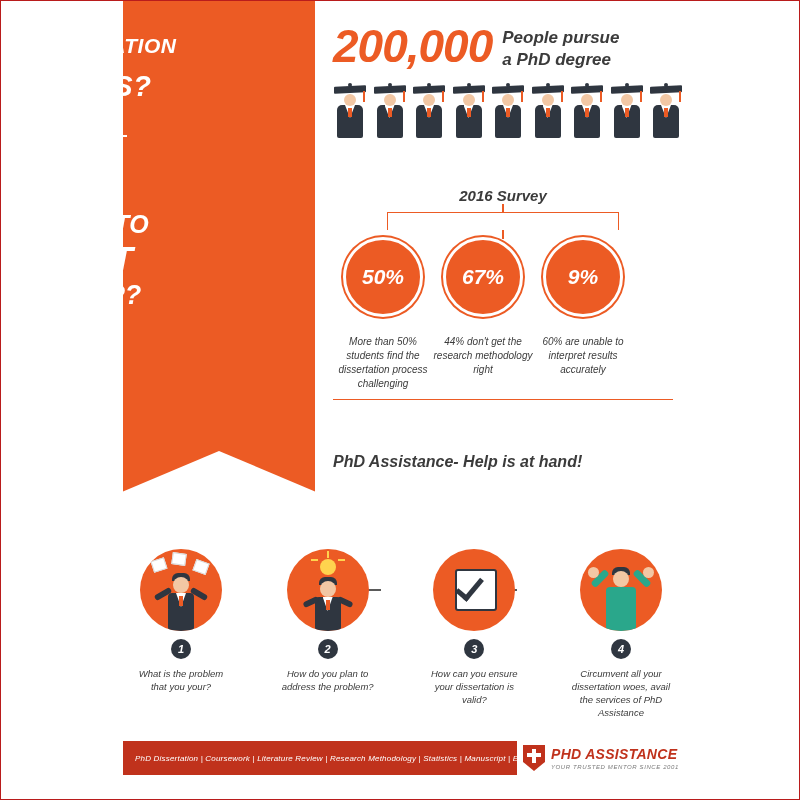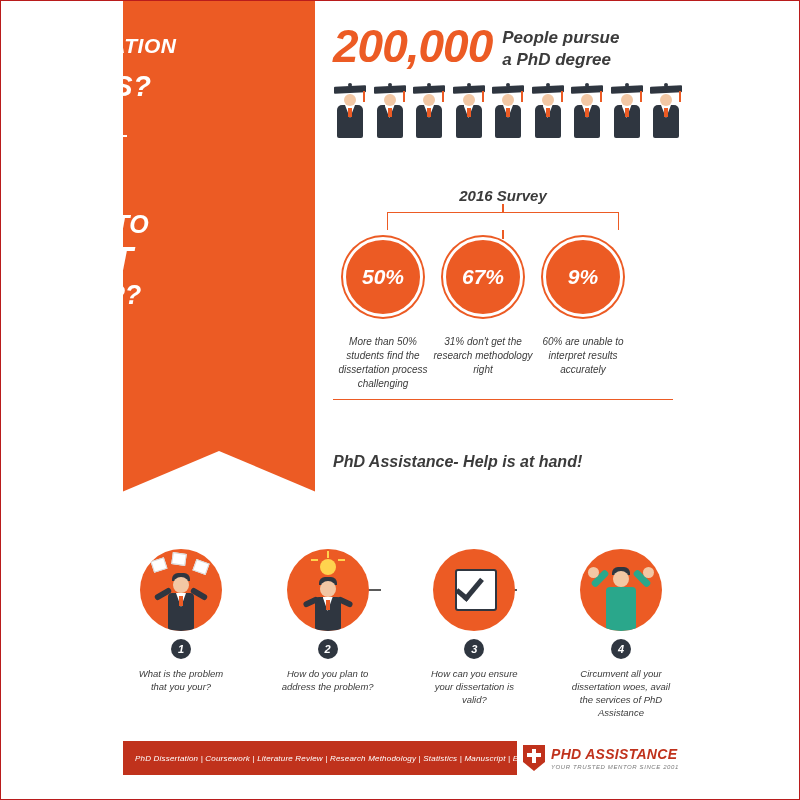--- a/index.html
+++ b/index.html
@@ -525,21 +525,21 @@
   <div class="bracket"></div>
   <div class="bracket-mid"></div>
 
   <div class="stats">
     <div class="stat">
       <div class="circle">50%</div>
       <div class="stat-caption">More than 50% students find the dissertation process challenging</div>
     </div>
     <div class="stat">
       <div class="circle">67%</div>
-      <div class="stat-caption">31% don't get the research methodology right</div>
+      <div class="stat-caption">44% don't get the research methodology right</div>
     </div>
     <div class="stat">
       <div class="circle">9%</div>
       <div class="stat-caption">60% are unable to interpret results accurately</div>
     </div>
   </div>
 
   <div class="hr-orange"></div>
   <div class="assist-title">PhD Assistance- Help is at hand!</div>
 

